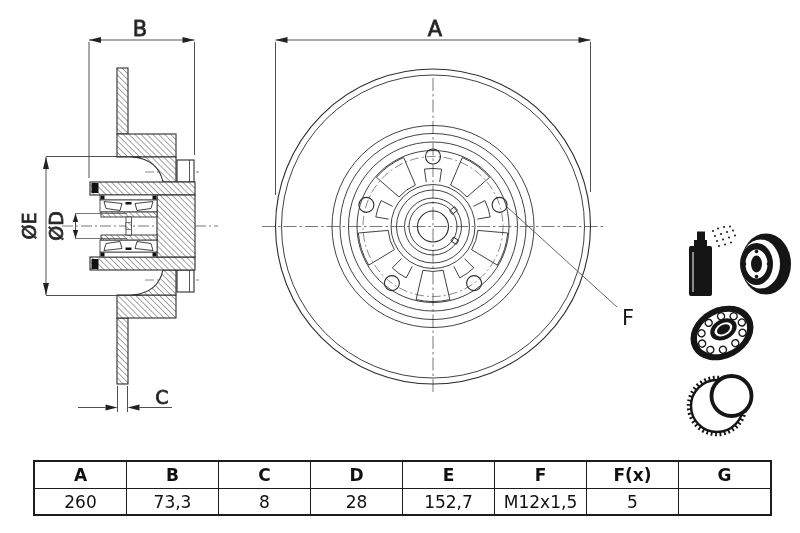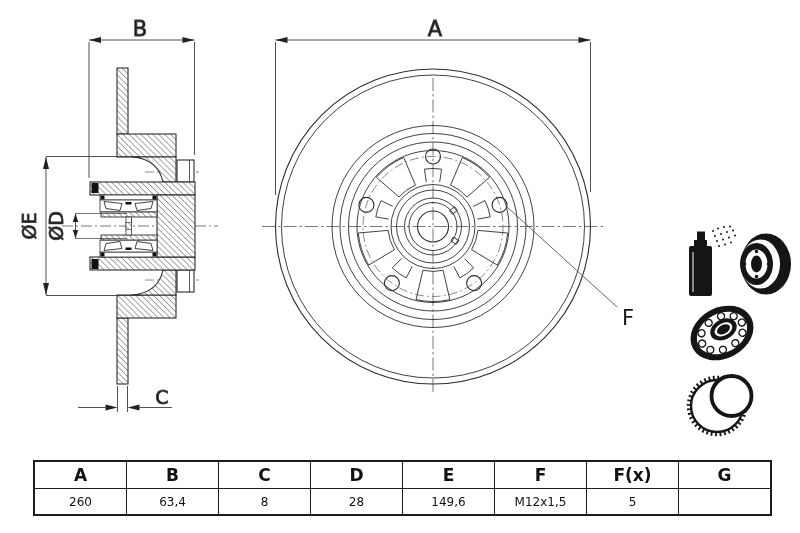--- a/index.html
+++ b/index.html
@@ -5,21 +5,21 @@
   html,body{margin:0;padding:0;background:#ffffff;}
   .stage{position:relative;width:800px;height:533px;background:#ffffff;overflow:hidden;
          font-family:"DejaVu Sans","Liberation Sans",sans-serif;}
   .stage svg{position:absolute;left:0;top:0;}
   
   .dim-table{position:absolute;left:33px;top:460px;border-collapse:collapse;table-layout:fixed;
              background:#fff;}
   .dim-table td{width:91px;border:1.5px solid #1c1c1c;text-align:center;vertical-align:middle;
                 color:#111;padding:0;}
   .dim-table tr.hdr td{height:26px;font-weight:bold;font-size:17px;}
-  .dim-table tr.val td{height:25px;font-size:12px;}
+  .dim-table tr.val td{height:25px;font-size:17px;}
   .dim-table{border:2px solid #1c1c1c;}
   text{fill:#161616;}
   .dimlbl{font-size:21px;font-family:"DejaVu Sans","Liberation Sans",sans-serif;}
   .dimlbl2{font-size:19px;font-family:"DejaVu Sans","Liberation Sans",sans-serif;}
 </style>
 </head>
 <body>
 
 <div class="stage">
 
@@ -251,24 +251,24 @@
       <td>B</td>
       <td>C</td>
       <td>D</td>
       <td>E</td>
       <td>F</td>
       <td>F(x)</td>
       <td>G</td>
     </tr>
     <tr class="val">
       <td>260</td>
-      <td>63,4</td>
+      <td>73,3</td>
       <td>8</td>
       <td>28</td>
-      <td>149,6</td>
+      <td>152,7</td>
       <td>M12x1,5</td>
       <td>5</td>
       <td></td>
     </tr>
   </tbody>
 </table>
 
 </div>
 
 </body></html>

